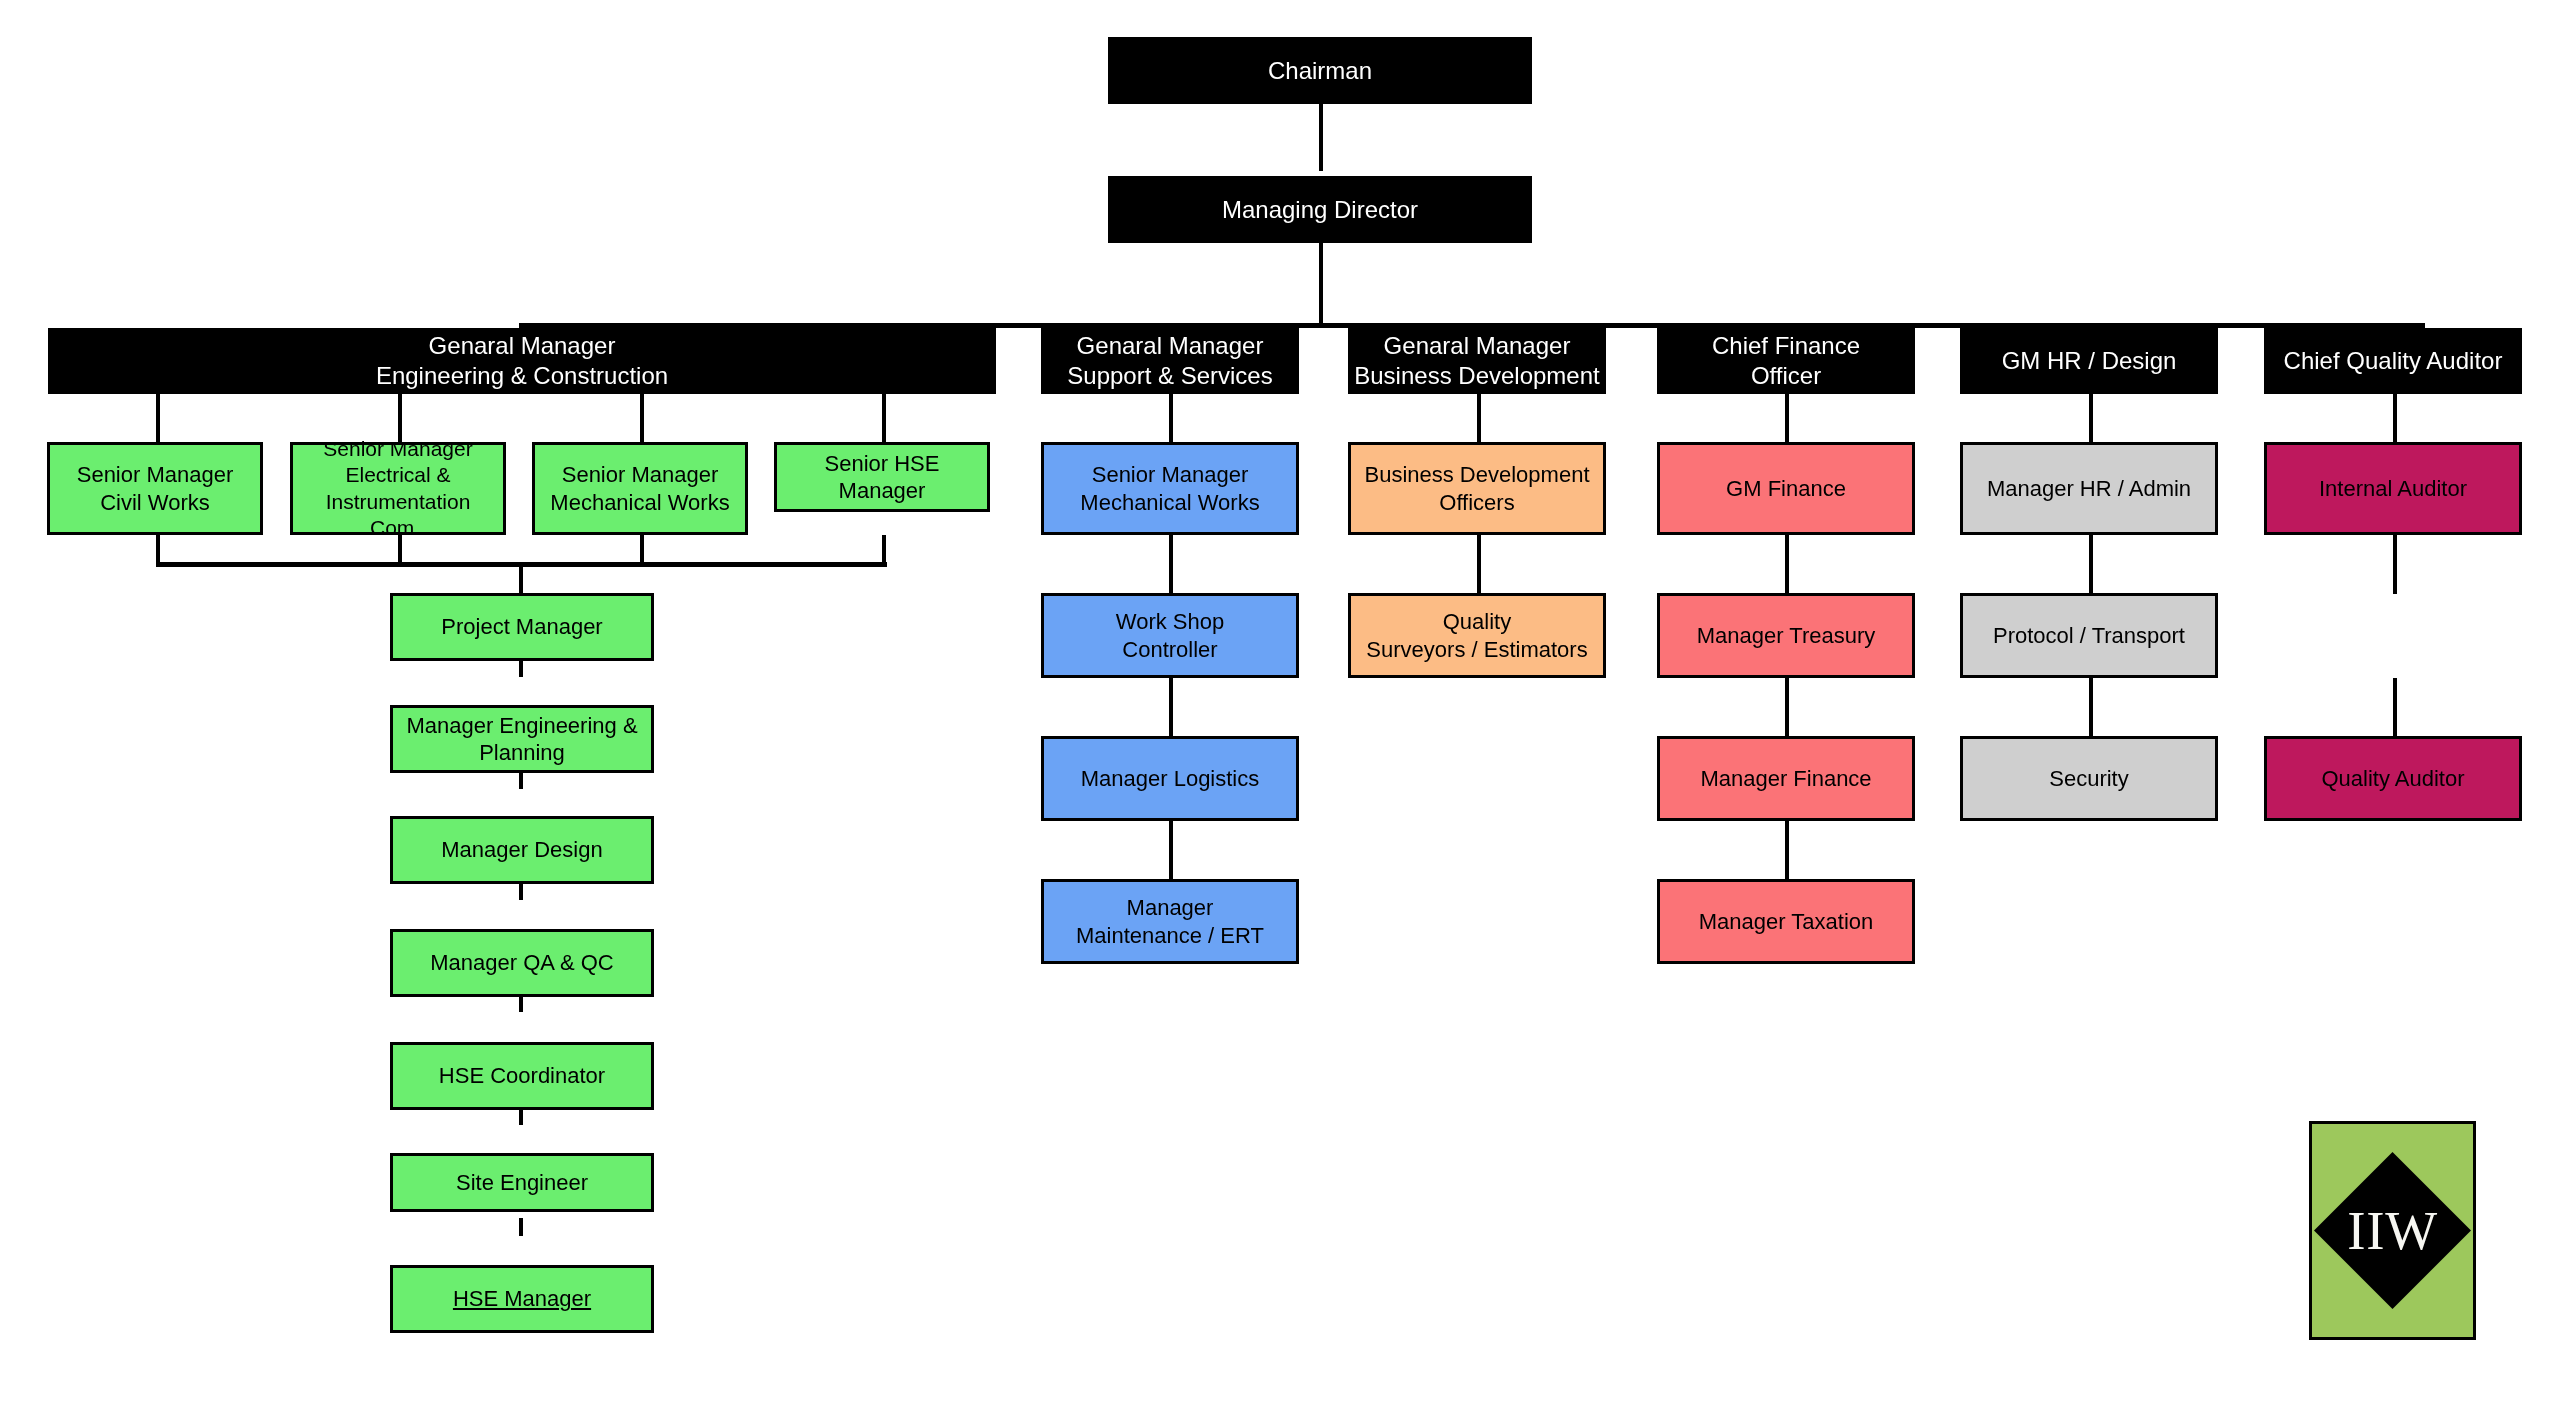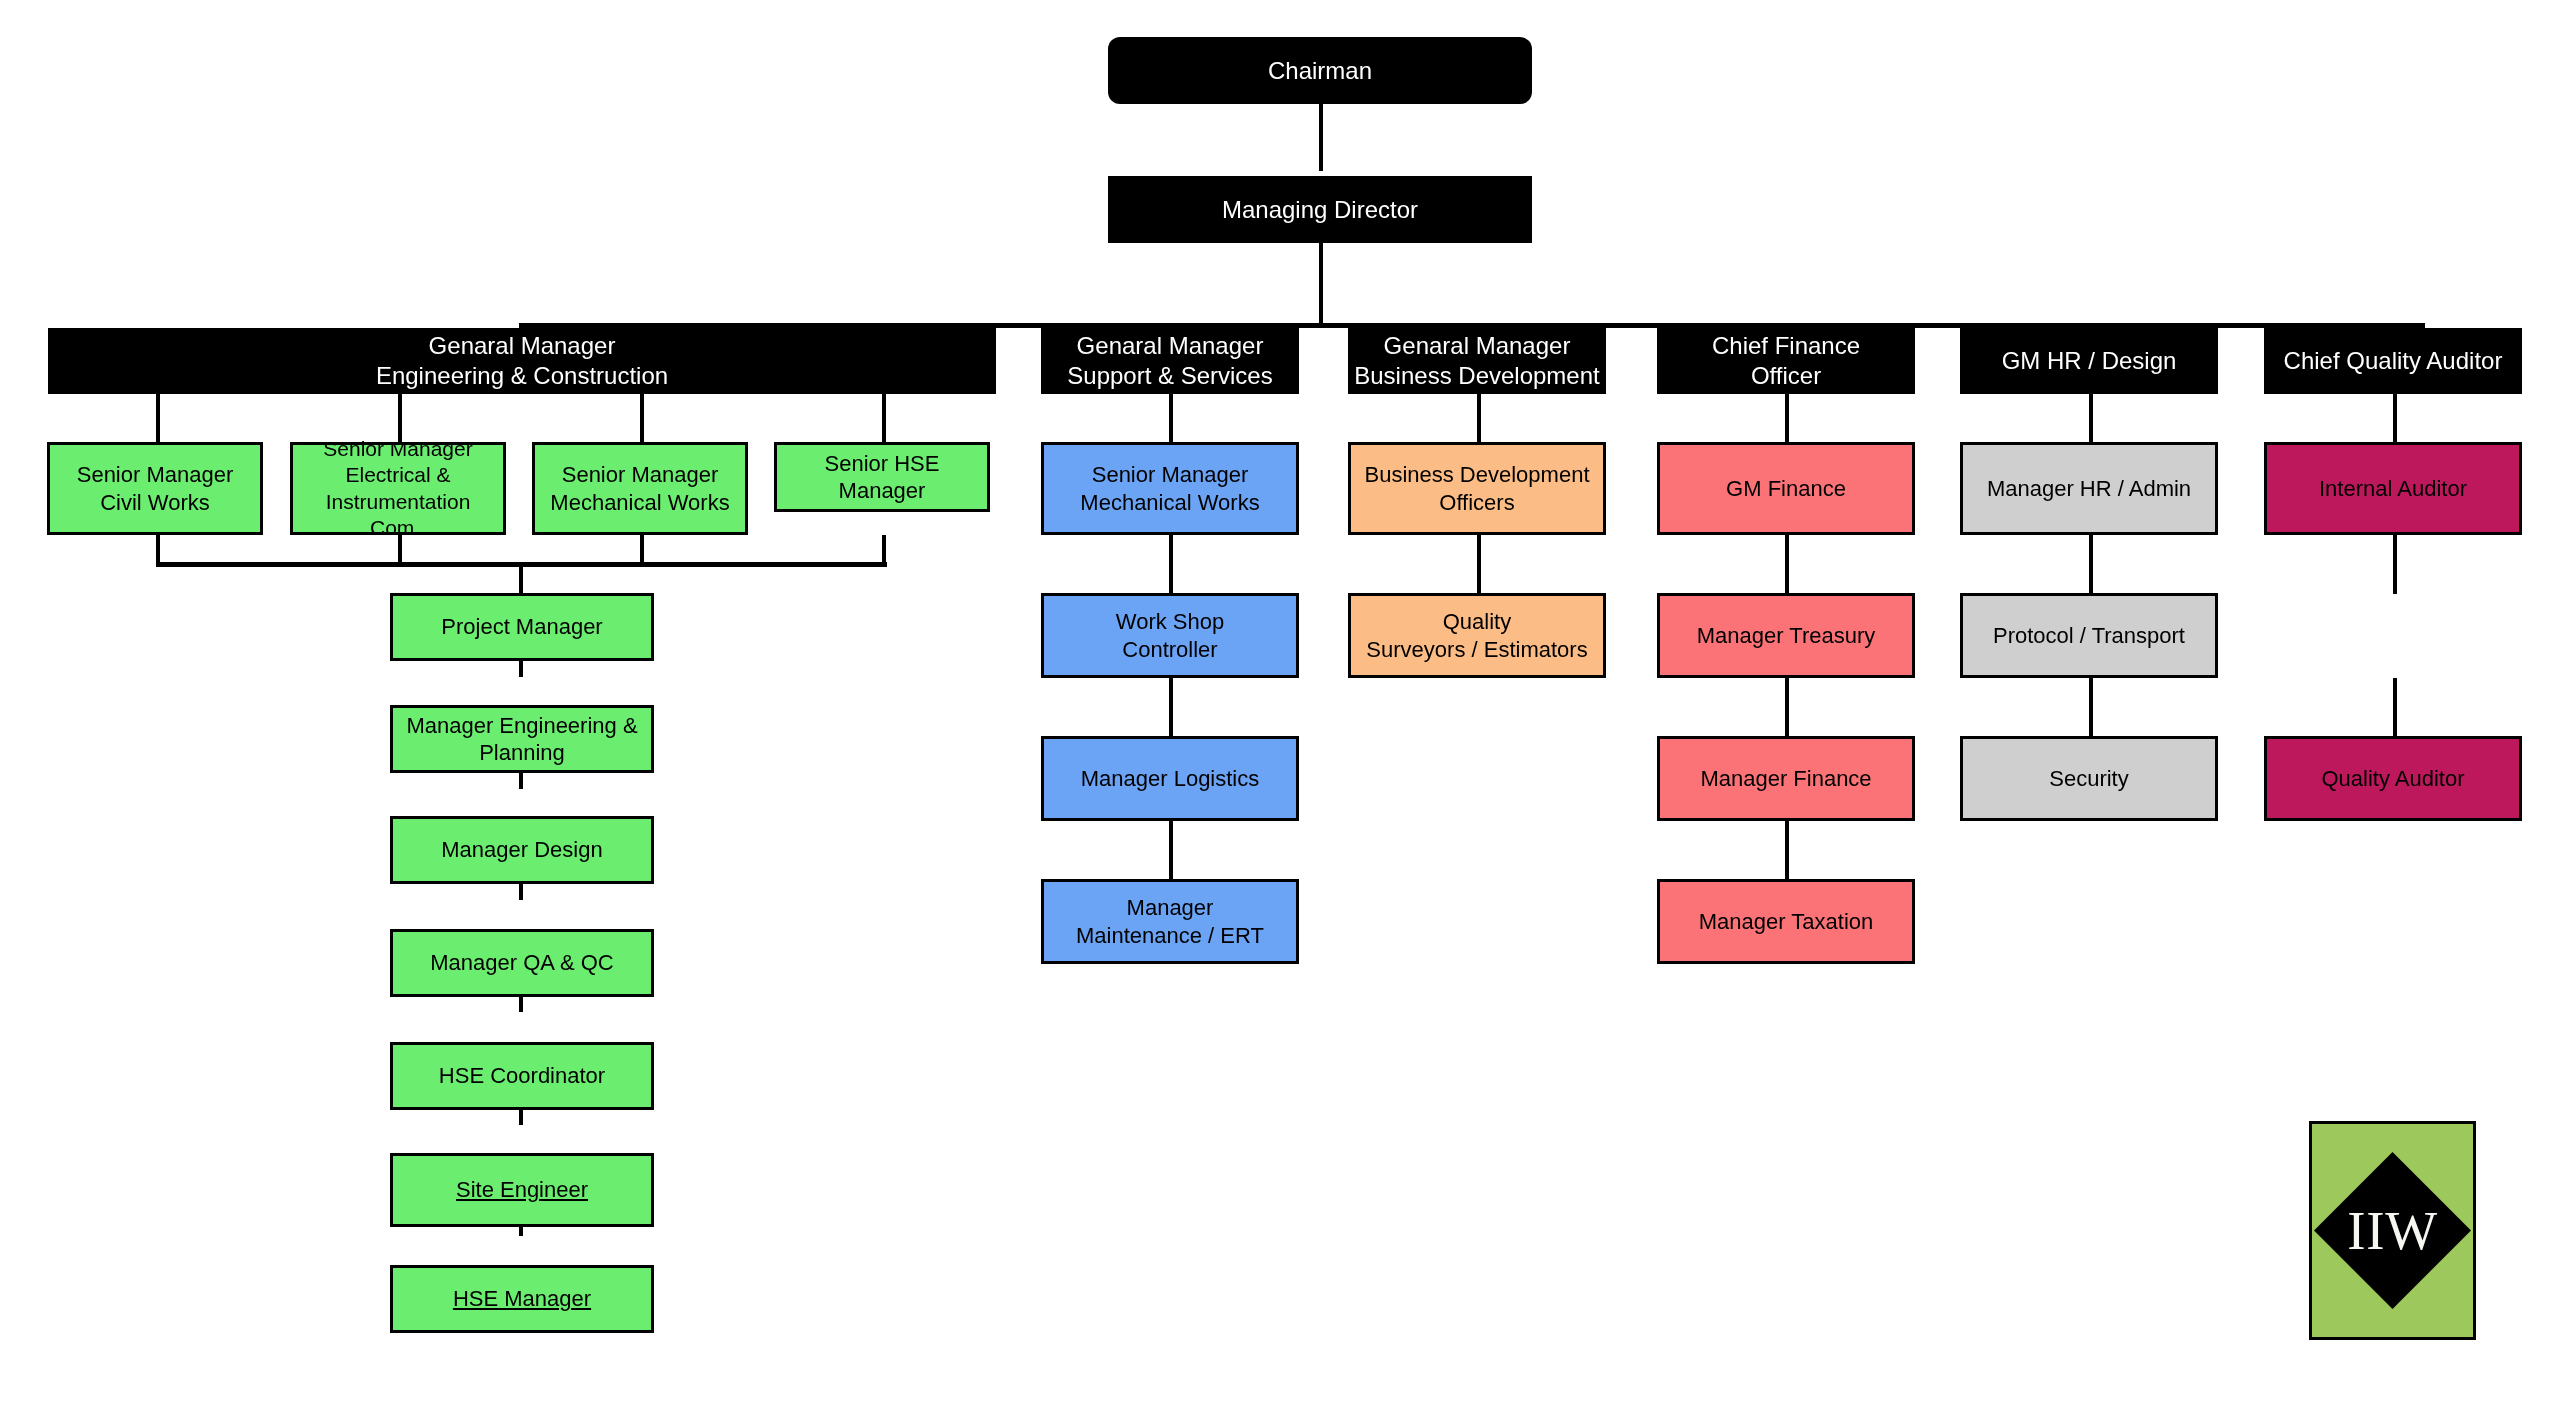--- a/index.html
+++ b/index.html
@@ -149,21 +149,21 @@
   <div class="ln v" style="left:1785px; top:821px; height:59px;"></div>
 
   <div class="ln v" style="left:2089px; top:394px; height:48px;"></div>
   <div class="ln v" style="left:2089px; top:535px; height:59px;"></div>
   <div class="ln v" style="left:2089px; top:678px; height:59px;"></div>
 
   <div class="ln v" style="left:2393px; top:394px; height:48px;"></div>
   <div class="ln v" style="left:2393px; top:535px; height:59px;"></div>
   <div class="ln v" style="left:2393px; top:678px; height:59px;"></div>
 
-  <div class="node black" style="left:1108px; top:37px; width:424px; height:67px;border-radius:12px;">
+  <div class="node black" style="left:1108px; top:37px; width:424px; height:67px;">
     <span class="lbl">Chairman</span>
   </div>
 
   <div class="node black" style="left:1108px; top:176px; width:424px; height:67px;">
     <span class="lbl">Managing Director</span>
   </div>
 
   <div class="node black" style="left:48px; top:328px; width:948px; height:66px;">
     <span class="lbl">Genaral Manager
 Engineering &amp; Construction</span>
@@ -226,21 +226,21 @@
   </div>
 
   <div class="node green lvl3" style="left:390px; top:929px; width:264px; height:68px;">
     <span class="lbl">Manager QA &amp; QC</span>
   </div>
 
   <div class="node green lvl3" style="left:390px; top:1042px; width:264px; height:68px;">
     <span class="lbl">HSE Coordinator</span>
   </div>
 
-  <div class="node green lvl3" style="left:390px; top:1153px; width:264px; height:74px;text-decoration:underline;">
+  <div class="node green lvl3" style="left:390px; top:1153px; width:264px; height:59px;">
     <span class="lbl">Site Engineer</span>
   </div>
 
   <div class="node green lvl3" style="left:390px; top:1265px; width:264px; height:68px;text-decoration:underline;">
     <span class="lbl">HSE Manager</span>
   </div>
 
   <div class="node blue lvl3" style="left:1041px; top:442px; width:258px; height:93px;">
     <span class="lbl">Senior Manager
 Mechanical Works</span>

